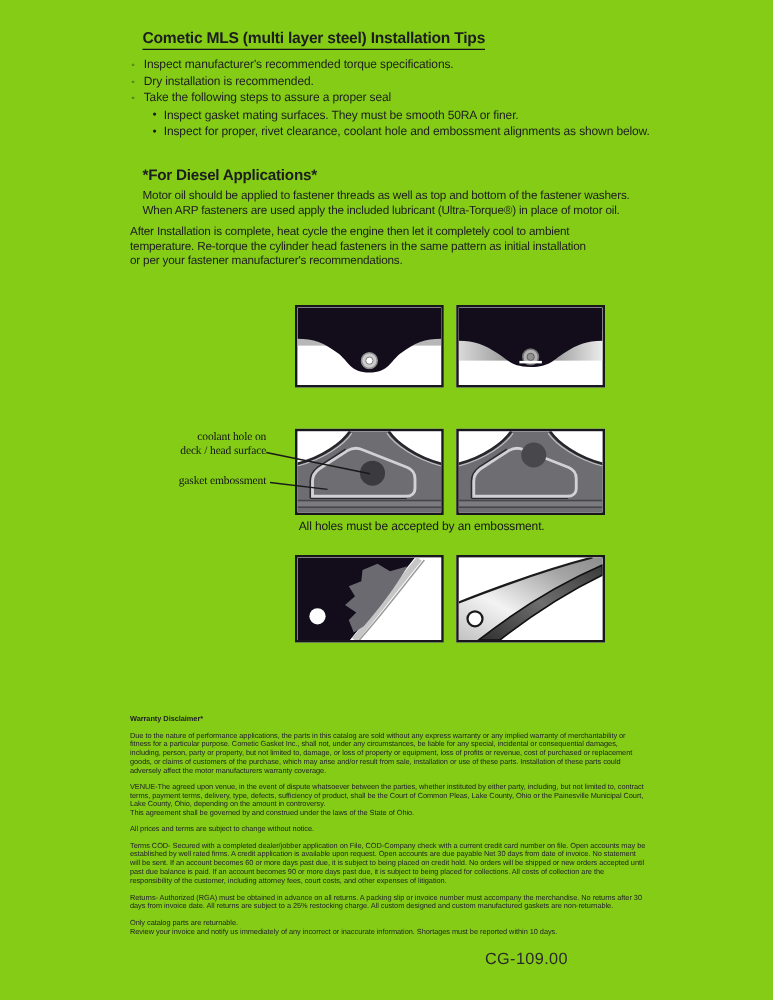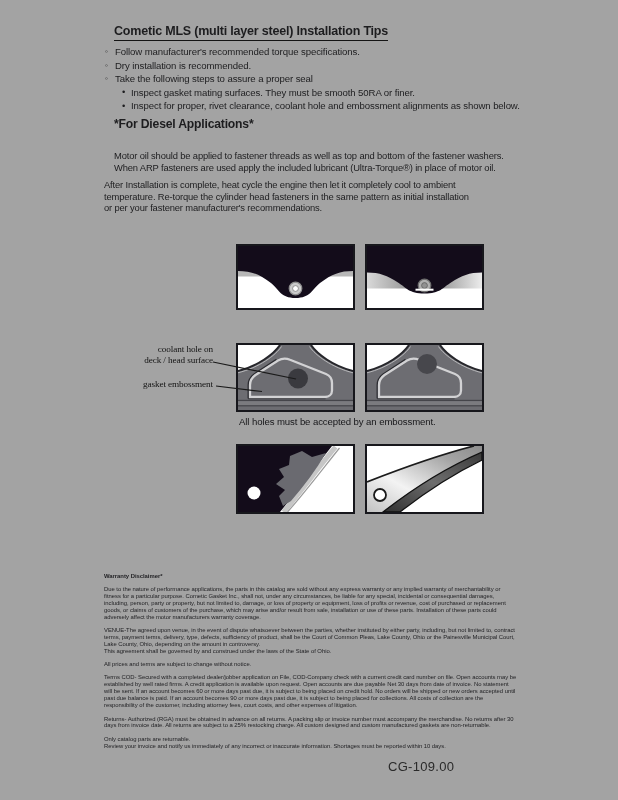--- a/index.html
+++ b/index.html
@@ -1,16 +1,16 @@
 <!DOCTYPE html>
 <html><head>
 <meta charset="utf-8">
 <style>
   html,body{margin:0;padding:0;background:#ffffff;}
-  .page{position:relative;width:618px;height:800px;background:#a3a3a3;overflow:hidden;
+  .page{position:relative;width:618px;height:800px;background:#84cc16;overflow:hidden;
         font-family:"Liberation Sans",sans-serif;color:#1d1d1f;}
   .abs{position:absolute;}
   .pre{white-space:pre-line;}
   .title{font-weight:bold;font-size:12.5px;letter-spacing:-0.2px;border-bottom:1.6px solid #141414;
          padding-bottom:2px;display:inline-block;}
   .bullets{font-size:9.6px;line-height:13.6px;letter-spacing:-0.1px;width:480px;}
   .b-row{position:relative;padding-left:11px;}
   .b-row .m1{position:absolute;left:1px;top:0;font-size:8px;}
   .b-row.sub{padding-left:27px;}
   .b-row.sub .m2{position:absolute;left:18px;top:-0.5px;font-size:9.5px;}
@@ -31,41 +31,41 @@
 
 <div class="page">
 
   <div class="abs" style="left:114px;top:21px">
     <span class="title">Cometic MLS (multi layer steel) Installation Tips</span>
   </div>
 
   <div class="abs bullets" style="left:104px;top:45px">
     <div class="b-row">
       <span class="m1">◦</span>
-      <span>Follow manufacturer's recommended torque specifications.</span>
+      <span>Inspect manufacturer's recommended torque specifications.</span>
     </div>
     <div class="b-row">
       <span class="m1">◦</span>
       <span>Dry installation is recommended.</span>
     </div>
     <div class="b-row">
       <span class="m1">◦</span>
       <span>Take the following steps to assure a proper seal</span>
     </div>
     <div class="b-row sub">
       <span class="m2">•</span>
       <span>Inspect gasket mating surfaces.  They must be smooth 50RA or finer.</span>
     </div>
     <div class="b-row sub">
       <span class="m2">•</span>
       <span>Inspect for proper, rivet clearance, coolant hole and embossment alignments as shown below.</span>
     </div>
   </div>
 
-  <div class="abs h2" style="left:114px;top:117px">*For Diesel Applications*</div>
+  <div class="abs h2" style="left:114px;top:133px">*For Diesel Applications*</div>
   <div class="abs body-p pre" style="left:114px;top:134px">Motor oil should be applied to fastener threads as well as top and bottom of the fastener washers.
 When ARP fasteners are used apply the included lubricant (Ultra-Torque®) in place of motor oil.</div>
   <div class="abs body-p pre" style="left:104px;top:163px">After Installation is complete, heat cycle the engine then let it completely cool to ambient
 temperature. Re-torque the cylinder head fasteners in the same pattern as initial installation
 or per your fastener manufacturer's recommendations.</div>
 
   <div class="abs dlabel" style="left:236px;top:229px">RIGHT</div>
   <div class="abs dlabel" style="left:365px;top:229px">WRONG</div>
 
   <div class="abs dbox" style="left:236px;top:244px">

